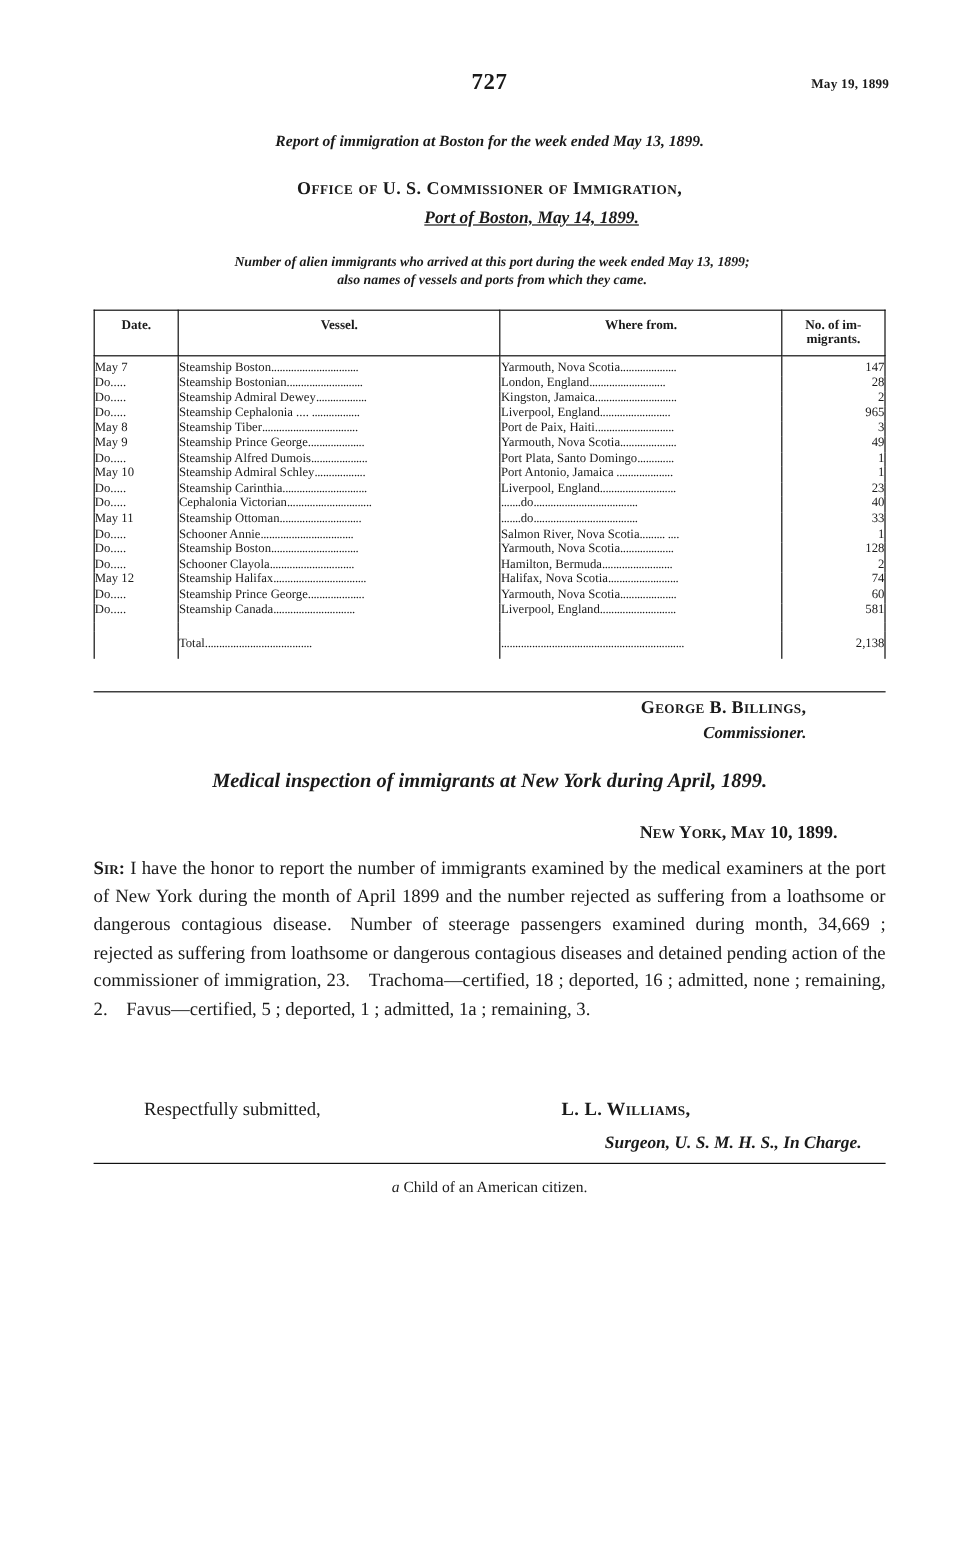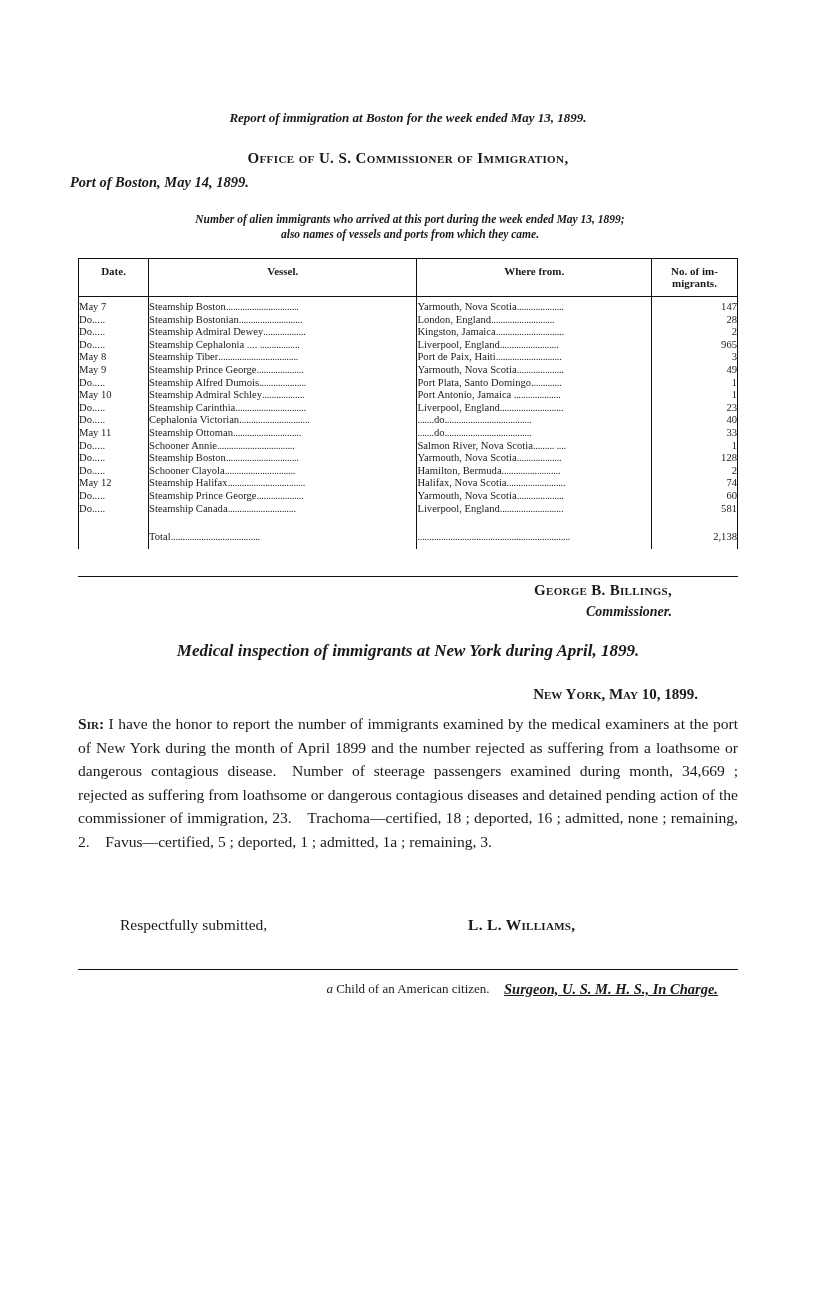--- a/index.html
+++ b/index.html
@@ -67,26 +67,27 @@
     font-size: 15px;
     letter-spacing: 0.4px;
   }
   .smallcaps {
     font-variant: small-caps;
     font-weight: bold;
   }
   .subtitle-right {
     position: absolute;
     width: 816px;
-    text-align: left;
+    text-align: center;
     font-style: italic;
     font-weight: bold;
     font-size: 14.5px;
     padding-left: 70px;
     box-sizing: border-box;
+    text-decoration: underline;
   }
   .lead-note {
     position: absolute;
     left: 80px;
     width: 660px;
     text-align: center;
     font-style: italic;
     font-weight: bold;
     font-size: 11.5px;
     line-height: 15px;
@@ -247,20 +248,24 @@
     text-align: center;
     font-size: 13px;
   }
   .footnote i { font-style: italic; }
 </style>
 </head>
 <body>
 
 <div class="page">
 
+  <div class="page-header">
+    <div class="folio">727</div>
+    <div class="header-date">May 19, 1899</div>
+  </div>
 
   <div class="title-italic" style="top:110px;">Report of immigration at Boston for the week ended May 13, 1899.</div>
 
   <div class="title-caps" style="top:150px;">
     <span class="smallcaps">Office of U. S. Commissioner of Immigration,</span>
   </div>
   <div class="subtitle-right" style="top:174px;">Port of Boston, May 14, 1899.</div>
 
   <div class="lead-note" style="top:212px;">
     <div>Number of alien immigrants who arrived at this port during the week ended May 13, 1899;</div>
@@ -413,21 +418,21 @@
   </div>
 
   <div class="body-para" style="top:712px;">
     <span class="sir">Sir:</span><span> I have the honor to report the number of immigrants examined by the medical examiners at the port of New York during the month of April 1899 and the number rejected as suffering from a loathsome or dangerous contagious disease. Number of steerage passengers examined during month, 34,669 ; rejected as suffering from loathsome or dangerous contagious diseases and detained pending action of the commissioner of immigration, 23. Trachoma—certified, 18 ; deported, 16 ; admitted, none ; remaining, 2. Favus—certified, 5 ; deported, 1 ; admitted, 1a ; remaining, 3.</span>
   </div>
 
   <div class="resp-row" style="top:916px;">
     <span class="resp-left">Respectfully submitted,</span>
     <span class="resp-right smallcaps">L. L. Williams,</span>
   </div>
-  <div class="surgeon" style="top:981px;text-decoration:underline;">Surgeon, U. S. M. H. S., In Charge.</div>
+  <div class="surgeon" style="top:945px;">Surgeon, U. S. M. H. S., In Charge.</div>
 
   <div class="hrule" style="top:969px;"></div>
 
   <div class="footnote" style="top:981px;text-align:center;">
     <i>a</i><span> Child of an American citizen.</span>
   </div>
 
 </div>
 
 </body></html>

